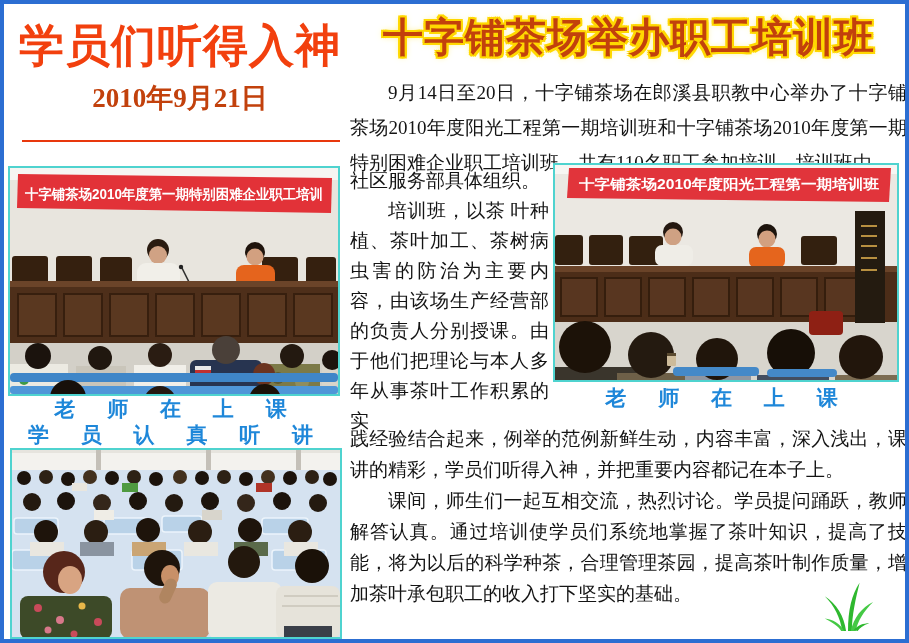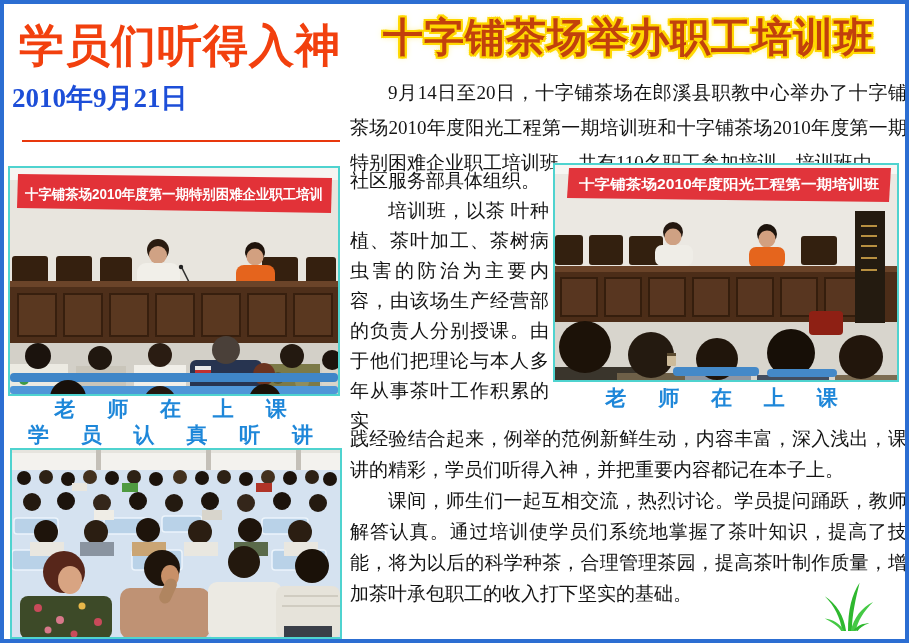--- a/index.html
+++ b/index.html
@@ -6,22 +6,22 @@
   .page {
     position:relative; width:909px; height:643px; box-sizing:border-box;
     background:#ffffff; border:4px solid #2c6ed2; overflow:hidden;
     font-family:"Liberation Serif", serif;
   }
   .masthead-title {
     position:absolute; left:8px; top:12px; width:336px; text-align:center;
     font-size:45px; font-weight:bold; color:#f2400e; letter-spacing:1px; white-space:nowrap;
   }
   .masthead-date {
-    position:absolute; left:8px; top:76px; width:336px; text-align:left;
-    font-size:27px; font-weight:bold; color:#1d4ed8;
+    position:absolute; left:8px; top:76px; width:336px; text-align:center;
+    font-size:27px; font-weight:bold; color:#c2410c;
   }
   .masthead-rule { position:absolute; left:18px; top:136px; width:318px; height:2px; background:#e8380d; }
   .headline {
     position:absolute; left:350px; top:6px; width:550px; margin:0; text-align:center;
     font-size:40px; font-weight:bold; color:#c2410c; letter-spacing:1px; white-space:nowrap;
     text-shadow:
       -2px -2px 0 #ffd800, 2px -2px 0 #ffd800, -2px 2px 0 #ffd800, 2px 2px 0 #ffd800,
       -2px 0 0 #ffd800, 2px 0 0 #ffd800, 0 -2px 0 #ffd800, 0 2px 0 #ffd800,
       0 0 7px #ffe95e;
   }

